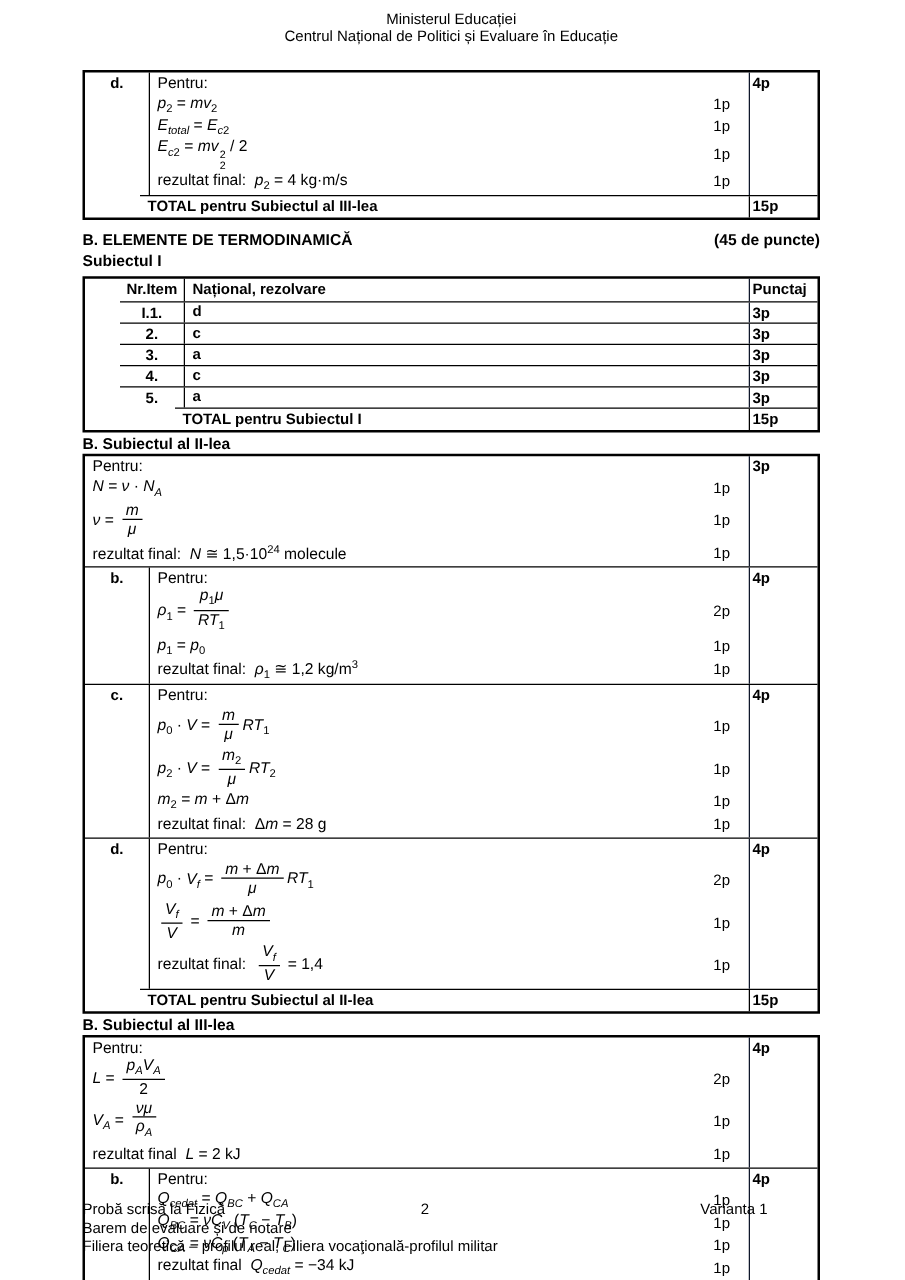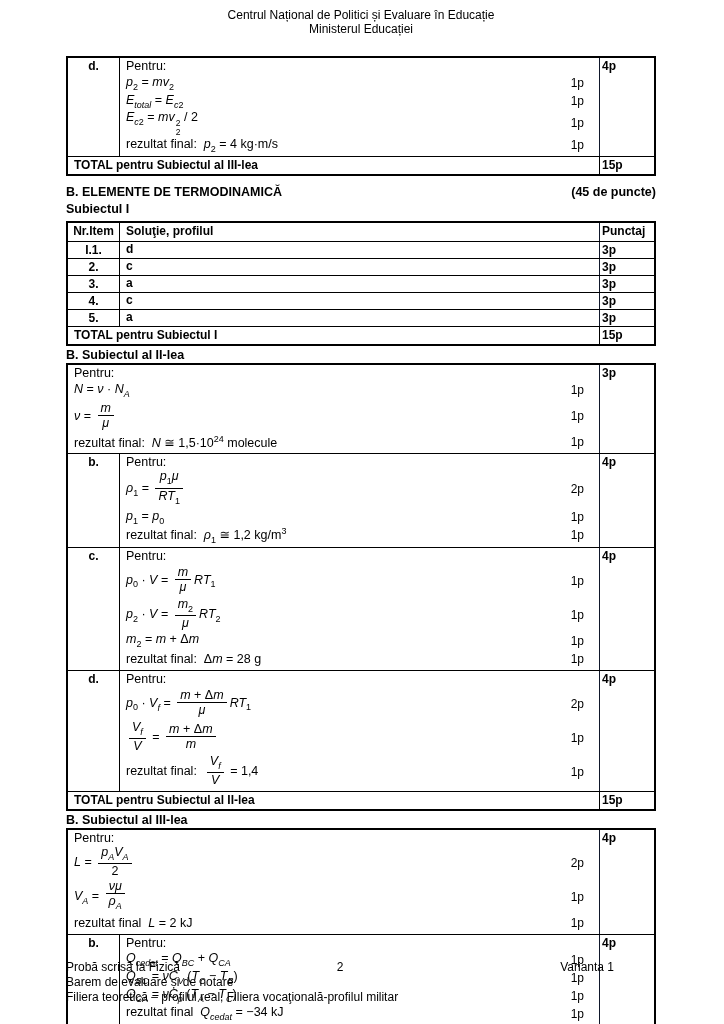--- a/index.html
+++ b/index.html
@@ -2,35 +2,35 @@
 <html><head>
 <meta charset="utf-8">
 <style>
   html,body{margin:0;padding:0;background:#fff;}
   body{width:724px;height:1024px;font-family:"Liberation Sans",sans-serif;color:#000;font-size:12px;}
   .page{position:relative;width:724px;height:1024px;background:#fff;overflow:hidden;box-sizing:border-box;}
   .content{width:590px;margin-left:66px;}
   .doc-header{padding-top:8px;text-align:center;line-height:14px;font-size:12px;}
   .tbl{width:590px;box-sizing:border-box;border:2px solid #000;}
   .t1{margin-top:20px;}
-  .t2{margin-top:4px;}
+  .t2{margin-top:4px;padding-left:28px;}
   .t3{margin-top:3px;}
   .t4{margin-top:3px;}
   .sec-head{margin-top:9px;line-height:15px;font-weight:bold;display:flex;justify-content:space-between;font-size:12.5px;align-items:flex-end;}
   .sub-head{line-height:15px;font-weight:bold;font-size:12.5px;margin-top:2px;}
   .trow{display:flex;border-top:1px solid #000;align-items:stretch;}
   .tbl .trow:first-child{border-top:none;}
   .c1{flex:0 0 52px;border-right:1px solid #000;text-align:center;font-weight:bold;padding:1px 2px;box-sizing:border-box;}
   .c2{flex:1;border-right:1px solid #0f172a;padding:1px 6px 2px;box-sizing:border-box;min-width:0;}
   .c3{flex:0 0 54px;text-align:left;font-weight:bold;padding:1px 2px;box-sizing:border-box;}
   .thead{line-height:15px;}
   .thead .c2{font-weight:bold;}
   .trow-ans{line-height:14px;}
   .trow-ans .c2{font-weight:bold;padding-top:0;padding-bottom:1px;}
-  .trow-total{line-height:15px;}
+  .trow-total{line-height:15px;margin-left:44px;}
   .total-label{flex:1;border-right:1px solid #000;font-weight:bold;padding:1px 6px;box-sizing:border-box;}
   .fline{display:flex;justify-content:space-between;align-items:center;min-height:18px;}
   .fline.first{min-height:15px;align-items:flex-start;}
   .fline.tall{min-height:34px;}
   .formula{font-size:12.5px;}
   .lp{flex:0 0 auto;padding-right:9px;font-size:12px;}
   sub,sup{font-size:9px;}
   .fr{display:inline-block;vertical-align:middle;text-align:center;margin:0 3px;transform:translateY(-1px);line-height:14px;}
   .fr .fn{display:block;padding:0 3px 0;border-bottom:1px solid #000;}
   .fr .fd{display:block;padding:0 3px;}
@@ -39,22 +39,22 @@
   .f-line1{position:relative;display:flex;justify-content:space-between;}
   .f-page{position:absolute;left:50%;transform:translateX(-50%);}
 </style>
 </head>
 <body>
 
 <div class="page">
   <div class="content">
 
     <div class="doc-header">
+      <div>Ministerul Educației</div>
       <div>Centrul Național de Politici și Evaluare în Educație</div>
-      <div>Ministerul Educației</div>
     </div>
 
     <div class="tbl t1">
         <div class="trow">
           <div class="c1">d.</div>
           <div class="c2">
             <div class="fline first">
               <span class="formula">Pentru:</span>
             </div>
             <div class="fline">
@@ -87,21 +87,21 @@
 
     <div class="sec-head">
       <span>B. ELEMENTE DE TERMODINAMICĂ</span>
       <span>(45 de puncte)</span>
     </div>
     <div class="sub-head">Subiectul I</div>
 
     <div class="tbl t2">
         <div class="trow thead">
           <div class="c1">Nr.Item</div>
-          <div class="c2">Soluţie, profilul</div>
+          <div class="c2">Național, rezolvare</div>
           <div class="c3">Punctaj</div>
         </div>
         <div class="trow trow-ans">
           <div class="c1">I.1.</div>
           <div class="c2">d</div>
           <div class="c3">3p</div>
         </div>
         <div class="trow trow-ans">
           <div class="c1">2.</div>
           <div class="c2">c</div>

